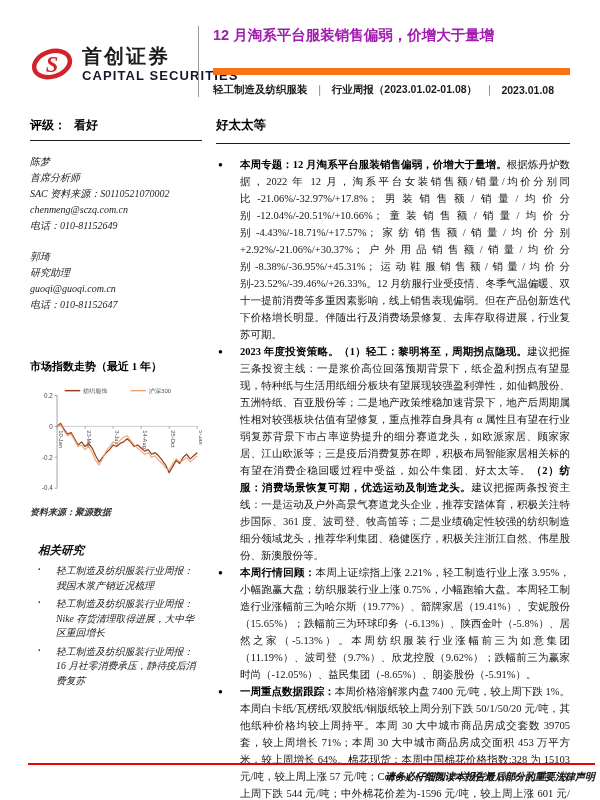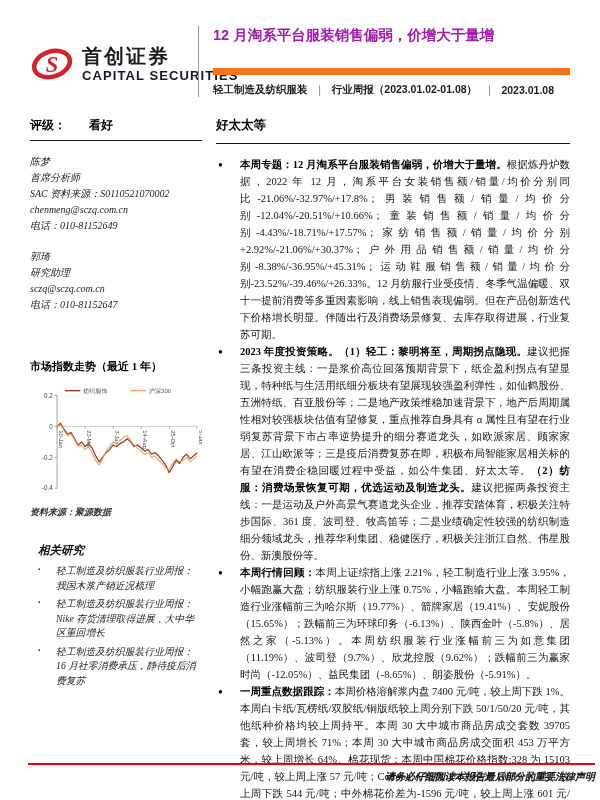--- a/index.html
+++ b/index.html
@@ -18,21 +18,21 @@
               display:flex;flex-direction:column;justify-content:center;}
   .report-title{font-family:"Liberation Sans",sans-serif;font-weight:bold;font-size:14.5px;
                 color:#a21caf;padding-bottom:23px;border-bottom:7px solid #f97316;}
   .report-sub{font-family:"Liberation Sans",sans-serif;font-weight:bold;font-size:10.5px;
               color:#1a1a1a;padding-top:8px;display:flex;align-items:center;gap:7px;white-space:nowrap;}
   .report-sub .sep{color:#555;font-weight:normal;}
   
   .columns{display:flex;margin:20px 30px 0 30px;gap:14px;}
   .sidebar{width:172px;flex:0 0 auto;}
   .main{flex:1;min-width:0;}
-  .rating-row{display:flex;gap:23px;font-family:"Liberation Sans",sans-serif;font-weight:bold;
+  .rating-row{display:flex;gap:8px;font-family:"Liberation Sans",sans-serif;font-weight:bold;
               font-size:12px;color:#000;padding-bottom:6px;border-bottom:1.5px solid #1a1a1a;align-items:center;}
   .analysts{margin-top:13px;font-size:10px;line-height:16px;color:#222;font-style:italic;}
   .analyst{margin-bottom:15px;}
   .analyst div{white-space:nowrap;}
   .chart-block{margin-top:46px;}
   .chart-title{font-size:11px;font-weight:bold;color:#000;margin-bottom:6px;}
   .chart-frame{width:172px;}
   .chart-source{font-size:9px;font-weight:bold;font-style:italic;color:#333;margin-top:6px;}
   .related{margin-top:24px;}
   .related-title{font-size:11.5px;font-weight:bold;color:#111;margin-left:8px;margin-bottom:6px;font-style:italic;}
@@ -95,21 +95,21 @@
         <div class="analyst">
           <div>陈梦</div>
           <div>首席分析师</div>
           <div>SAC 资料来源：S0110521070002</div>
           <div>chenmeng@sczq.com.cn</div>
           <div>电话：010-81152649</div>
         </div>
         <div class="analyst">
           <div>郭琦</div>
           <div>研究助理</div>
-          <div>sczq@sczq.com.cn</div>
+          <div>guoqi@guoqi.com.cn</div>
           <div>电话：010-81152647</div>
         </div>
       </div>
 
       <div class="chart-block">
         <div class="chart-title">市场指数走势（最近 1 年）</div>
         <svg class="chart-frame" viewBox="0 0 178 120" width="172" height="116">
             <line x1="28" y1="16" x2="28" y2="112" stroke="#888" stroke-width="0.8"></line>
             <line x1="25.5" y1="16" x2="28" y2="16" stroke="#888" stroke-width="0.8"></line>
             <text x="23.5" y="18.3" text-anchor="end" font-size="6.5" fill="#444">0.2</text>

